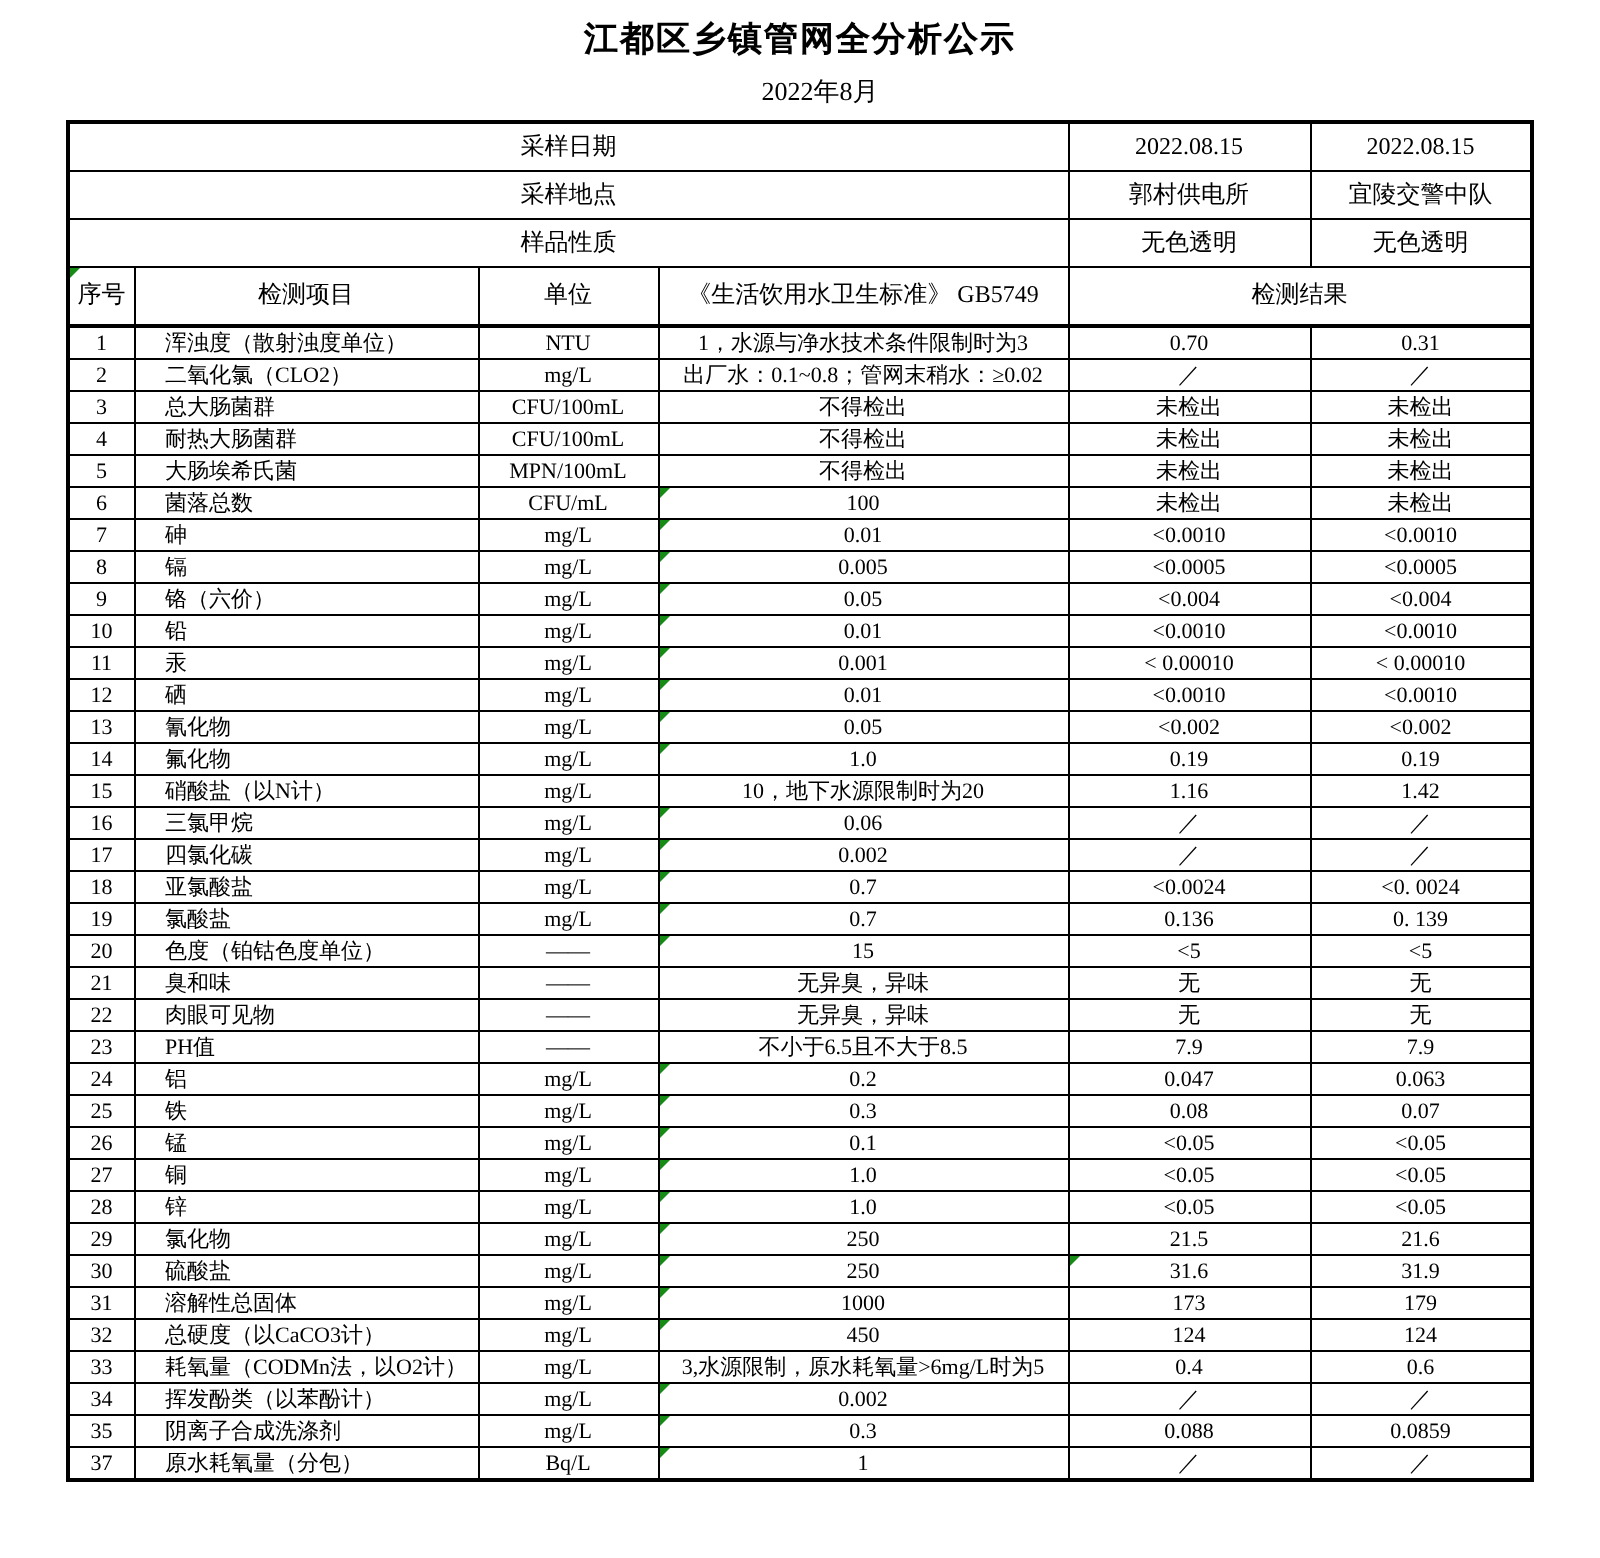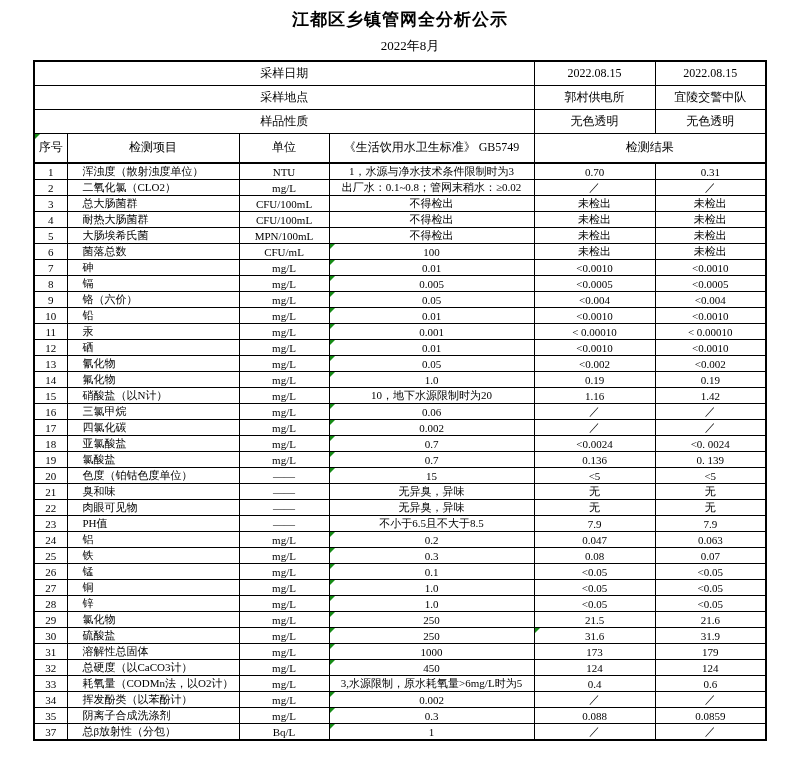--- a/index.html
+++ b/index.html
@@ -374,21 +374,21 @@
         <tr>
           <td>35</td>
           <td class="item">阴离子合成洗涤剂</td>
           <td>mg/L</td>
           <td class="marker">0.3</td>
           <td>0.088</td>
           <td>0.0859</td>
         </tr>
         <tr>
           <td>37</td>
-          <td class="item">总β放射性（分包）</td>
+          <td class="item">原水耗氧量（分包）</td>
           <td>Bq/L</td>
           <td class="marker">1</td>
           <td>／</td>
           <td>／</td>
         </tr>
       </tbody>
   </table>
 </div>
 
 </body></html>

